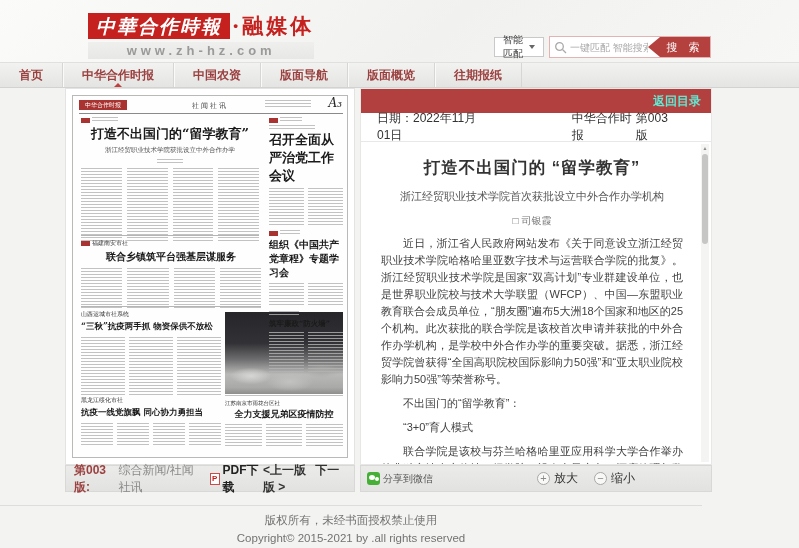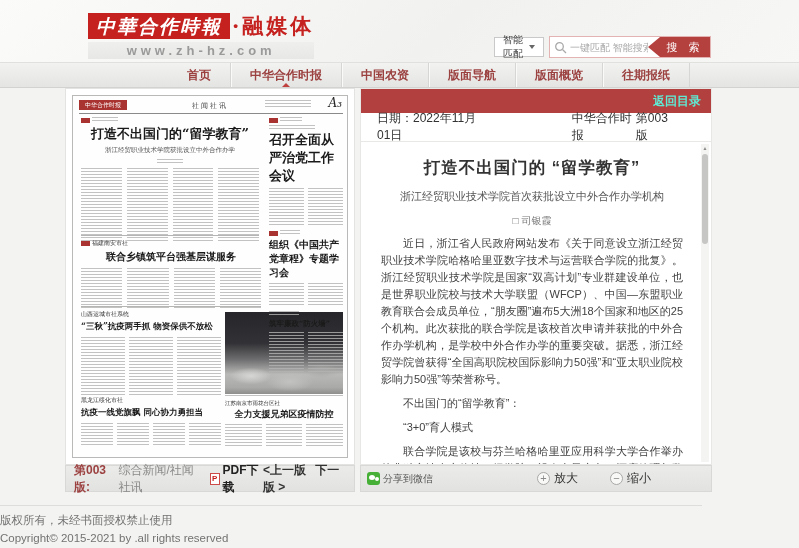--- a/index.html
+++ b/index.html
@@ -27,21 +27,21 @@
   .search-input { position:absolute; left:20px; top:0; width:78px; height:20px; border:none; outline:none;
                   font-size:10px; color:#555; background:transparent; }
   .search-input::placeholder { color:#a9a9a9; }
   .search-btn { position:absolute; right:0; top:0; width:62px; height:20px; border:none; background:#b5413f; color:#fff;
                 font-size:11px; letter-spacing:4px; padding-left:12px; cursor:pointer;
                 clip-path:polygon(12px 0,100% 0,100% 100%,12px 100%,0 50%); }
 
   
   .nav { position:absolute; left:0; top:62px; width:799px; height:26px;
          background:linear-gradient(#f2f2f0,#e4e4e2); border-top:1px solid #e0e0de; border-bottom:1px solid #d2d2d0;
-         display:flex; padding-left:168px; }
+         display:flex; }
   .nav-item { position:relative; padding:0 19px; line-height:24px; font-size:12px; font-weight:bold; color:#9b4140;
               border-right:1px solid #d6d6d4; box-shadow:1px 0 0 #fafaf8 inset; cursor:pointer; white-space:nowrap; }
   .nav-item:first-child { box-shadow:none; }
   .nav-item.active::after { content:""; position:absolute; left:50%; bottom:0px; margin-left:-4px;
               border-left:4px solid transparent; border-right:4px solid transparent; border-bottom:4px solid #c0403e; }
 
   
   .left-panel { position:absolute; left:65px; top:88px; width:290px; height:377px; background:#fff;
                 border:1px solid #e3e3e1; padding:6px; }
   .paper { position:relative; width:276px; height:363px; border:1px solid #b9b9b7; background:#fefefe; overflow:hidden; }
@@ -96,29 +96,29 @@
   .pdf-ico { display:inline-block; width:11px; height:12px; margin:0 3px 0 8px; background:#fff; border:1px solid #cc4a47; position:relative; }
   .pdf-ico::before { content:"P"; position:absolute; left:1px; top:0px; font-size:8px; font-weight:bold; color:#c5211e; }
   .pdf-label { font-weight:bold; color:#222; }
   .pg-nav { margin-left:auto; font-weight:bold; color:#333; }
   .pg-prev, .pg-next { cursor:pointer; }
   .pg-next { margin-left:6px; }
   .wechat-ico { display:inline-block; width:13px; height:13px; background:#45b035; border-radius:3px; position:relative; margin-right:3px; }
   .wechat-ico::before { content:""; position:absolute; left:2px; top:3px; width:6px; height:5px; background:#fff; border-radius:50%; }
   .wechat-ico::after { content:""; position:absolute; right:1px; top:5px; width:4px; height:4px; background:#fff; border-radius:50%; }
   .share-btn { display:flex; align-items:center; font-size:10px; color:#555; cursor:pointer; }
-  .zoom-ctl { display:flex; align-items:flex-end; margin-left:104px; color:#333;gap:16px; }
+  .zoom-ctl { display:flex; align-items:flex-end; margin-left:104px; color:#333; }
   .zoom-btn { display:flex; align-items:center; cursor:pointer; margin-right:16px; }
   .circ { display:inline-block; width:13px; height:13px; border:1px solid #a8a8a6; border-radius:50%; color:#8a8a8a;
           font-size:11px; line-height:11px; text-align:center; margin-right:4px; background:#f8f8f6; }
   .circ-plus::before { content:"+"; }
   .circ-minus::before { content:"−"; }
 
   
-  .footer { position:absolute; left:0; top:505px; width:702px; border-top:1px solid #dddddb; }
+  .footer { position:absolute; left:0; top:505px; width:702px; border-top:1px solid #dddddb; text-align:center; }
   .footer .l1 { margin-top:7px; font-size:11.5px; color:#737373; }
   .footer .l2 { margin-top:4px; font-size:11.5px; color:#737373; }
 </style>
 </head>
 <body>
 
 <div class="page">
 
   <div class="header">
     <div class="logo">

